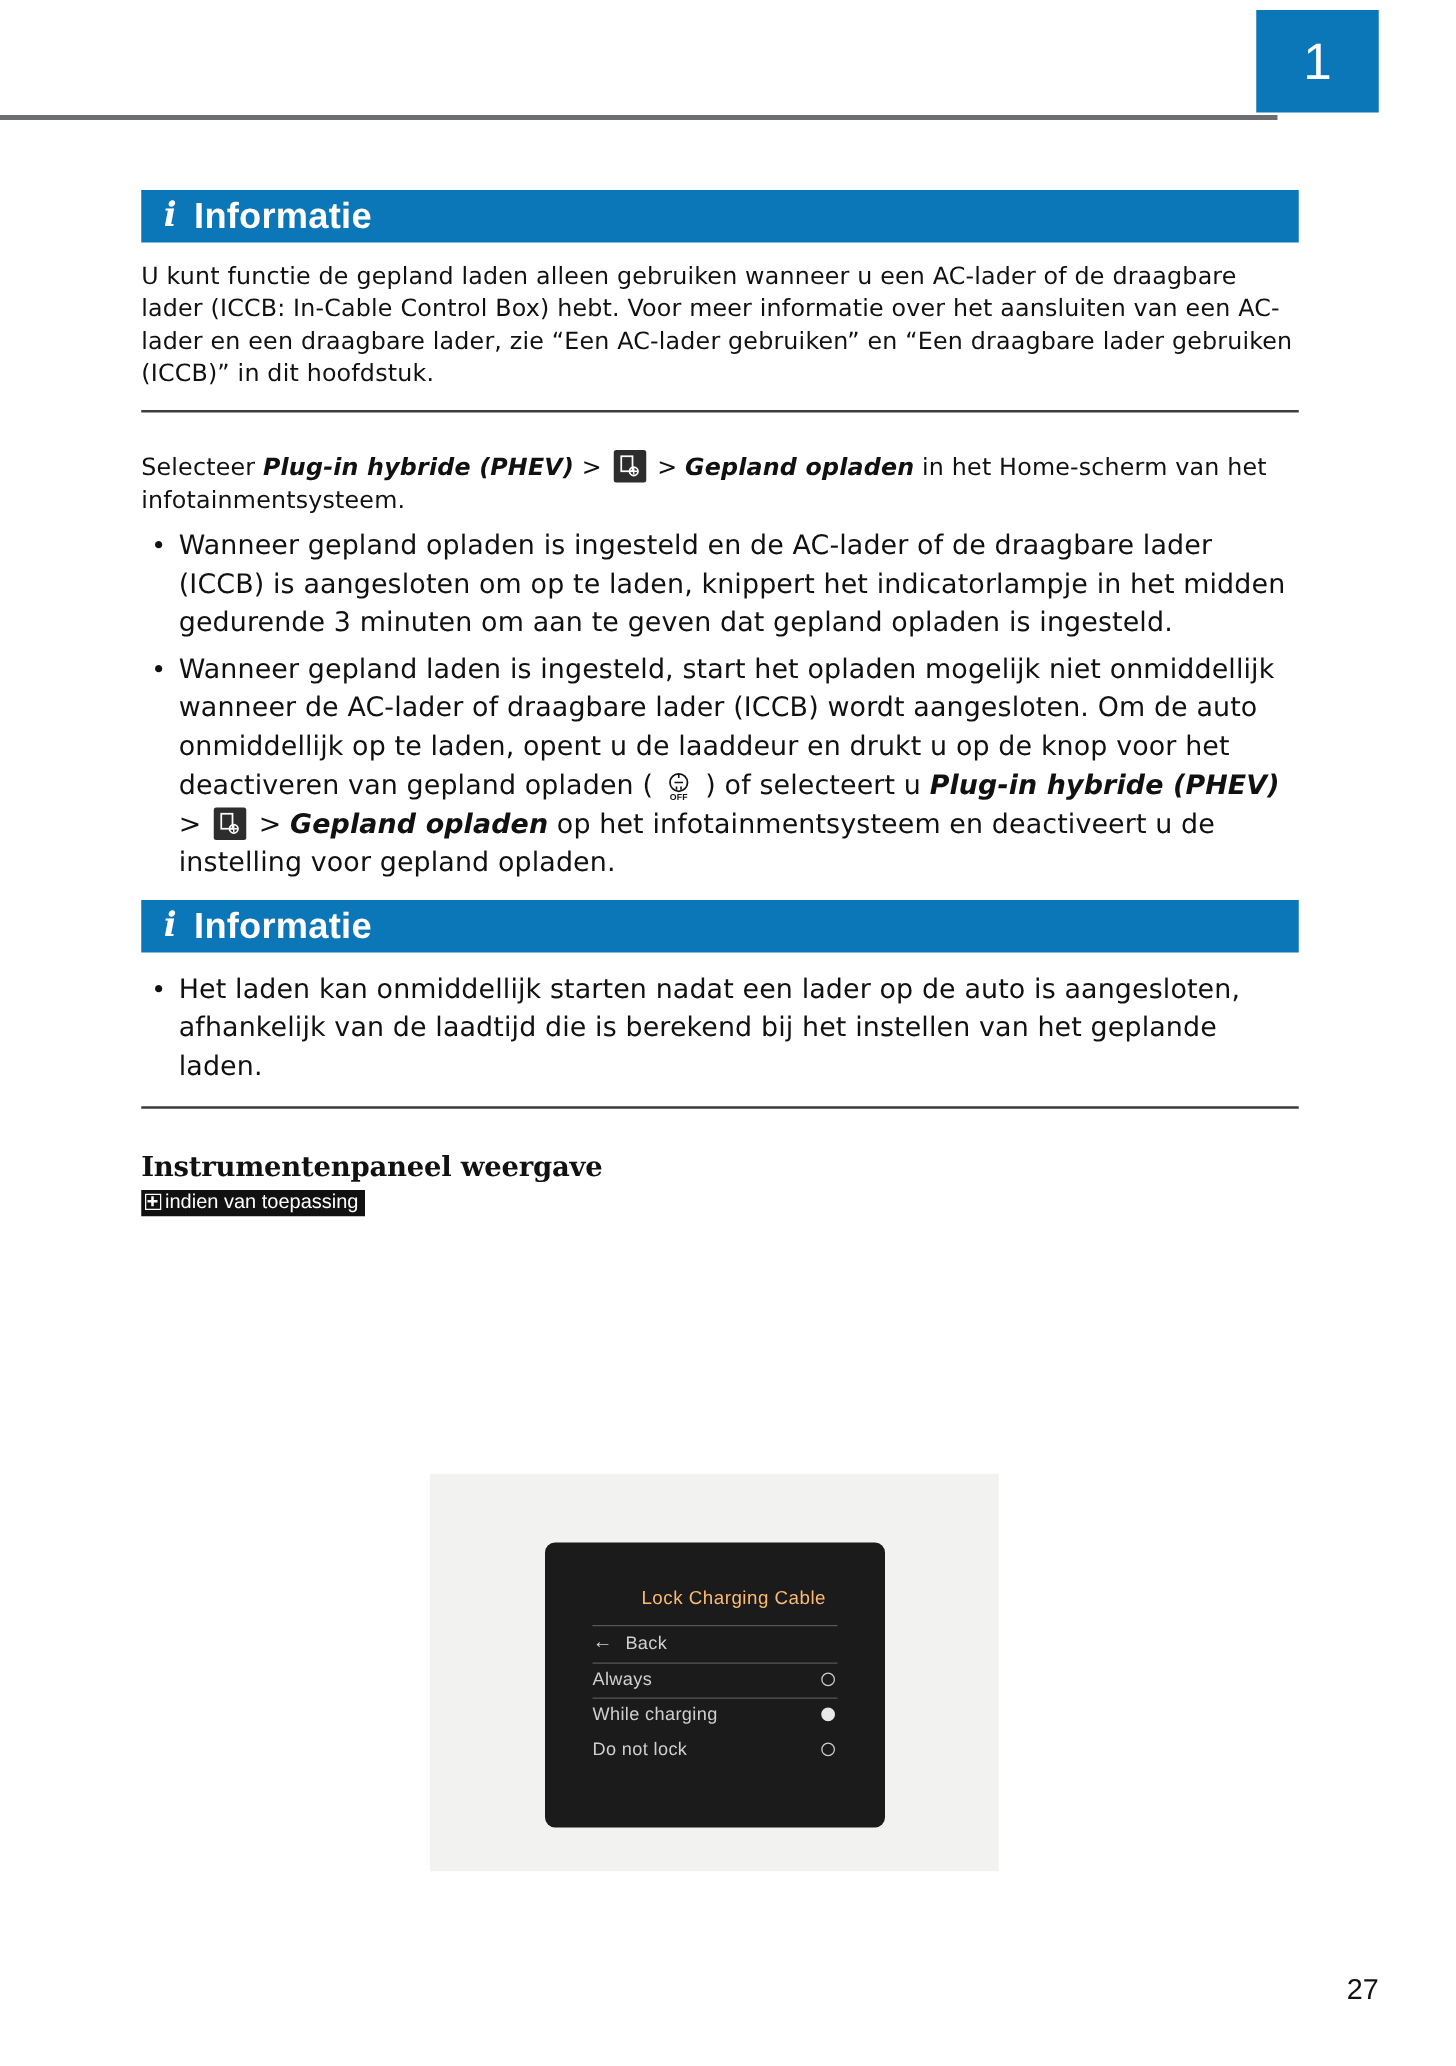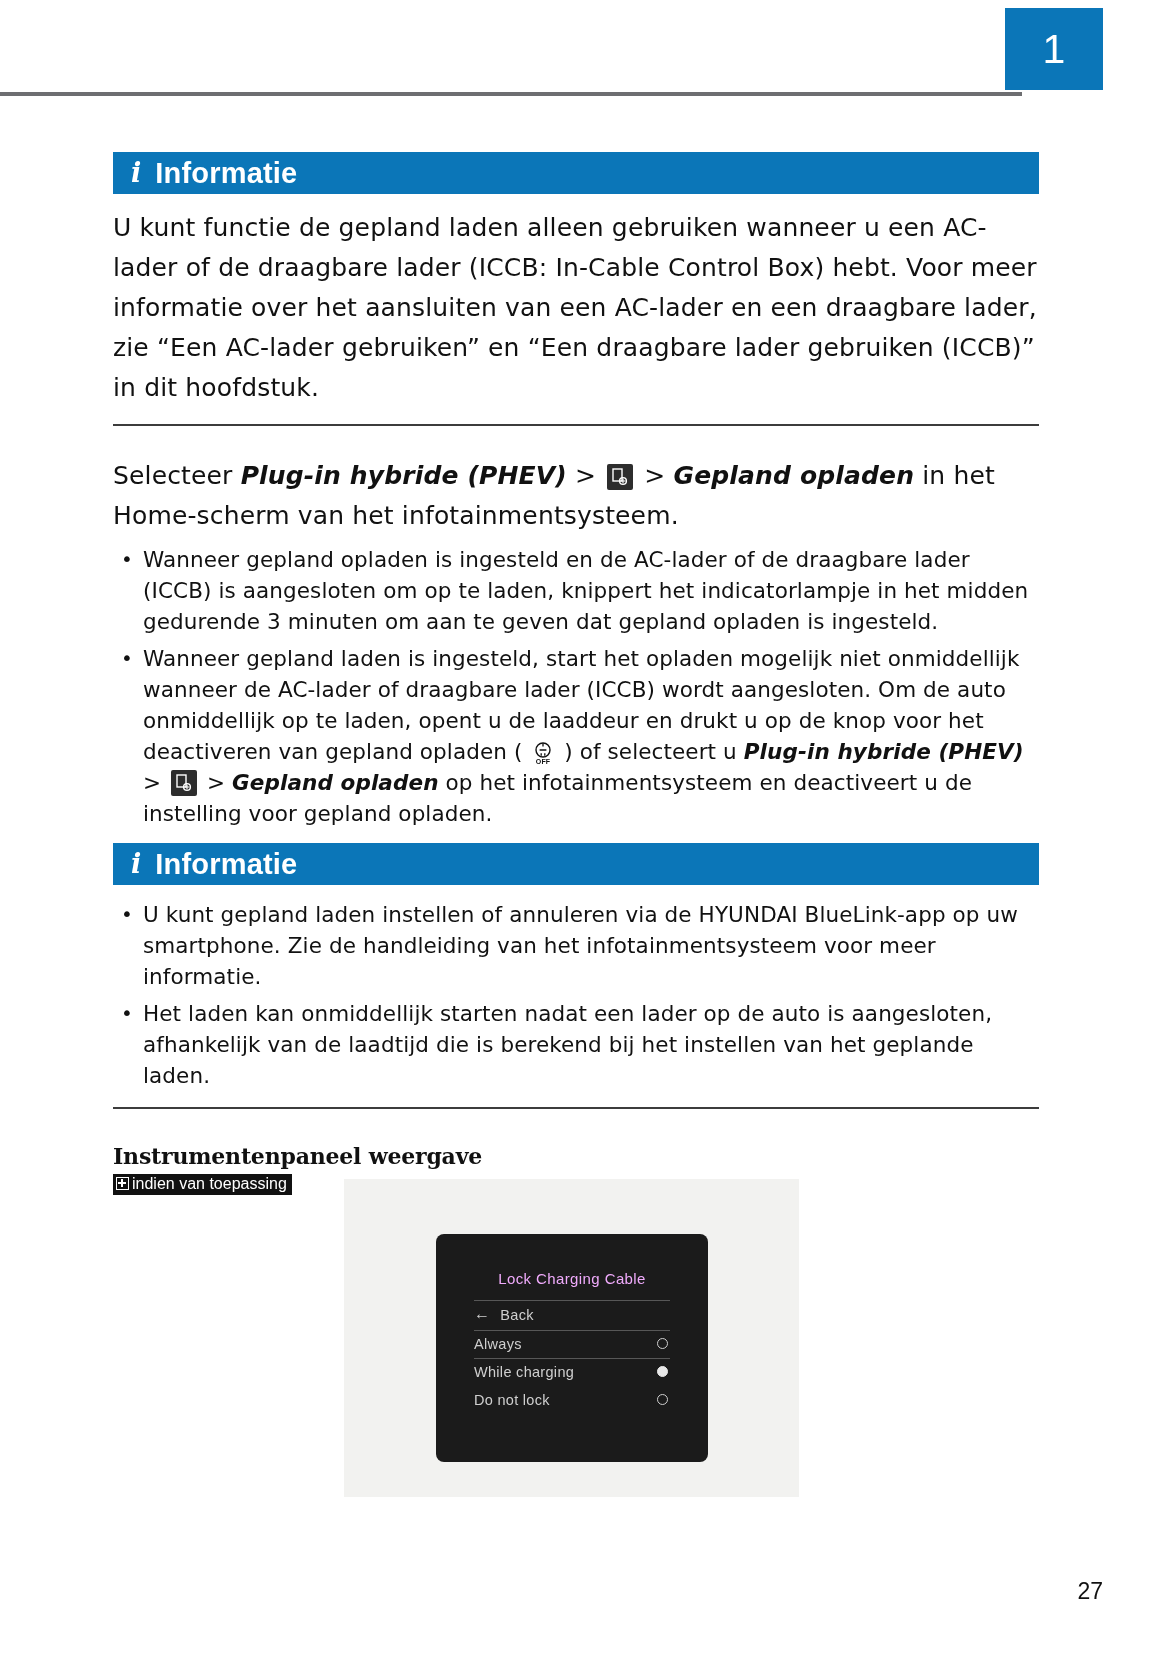--- a/index.html
+++ b/index.html
@@ -77,22 +77,22 @@
     top: -1px;
   }
   .info-banner .i-label {
     font-family: "Liberation Sans", sans-serif;
     font-size: 29px;
     font-weight: 700;
     letter-spacing: 0.2px;
   }
 
   .body-text {
-    font-size: 25px;
-    line-height: 40px;
+    font-size: 19px;
+    line-height: 26px;
     letter-spacing: 0.15px;
     margin: 14px 0 0 0;
   }
   .body-text.tight { margin-top: 12px; }
 
   .hr-thin {
     border: none;
     border-top: 2px solid #3c3c3c;
     margin: 16px 0 0 0;
   }
@@ -208,25 +208,25 @@
     position: absolute;
     left: 92px;
     top: 55px;
     width: 272px;
     height: 228px;
     background: #1b1b1b;
     border-radius: 8px;
   }
   .cluster-title {
     position: absolute;
-    left: 0;
+    left: 15px;
     top: 36px;
     width: 272px;
     text-align: center;
-    color: #f0abfc;
+    color: #fdba74;
     font-family: "Liberation Sans", sans-serif;
     font-size: 15px;
     letter-spacing: 0.4px;
   }
   .cluster-divider {
     position: absolute;
     left: 38px;
     width: 196px;
     height: 1px;
     background: #575757;
@@ -319,23 +319,20 @@
     </li>
   </ul>
 
   
   <div class="info-banner" style="margin-top:14px;">
     <span class="i-glyph">i</span>
     <span class="i-label">Informatie</span>
   </div>
   <ul class="bullets" style="margin-top:14px;">
     <li>
-      <span>U kunt gepland laden instellen of annuleren via de HYUNDAI BlueLink-app op uw smartphone. Zie de handleiding van het infotainmentsysteem voor meer informatie.</span>
-    </li>
-    <li>
       <span>Het laden kan onmiddellijk starten nadat een lader op de auto is aangesloten, afhankelijk van de laadtijd die is berekend bij het instellen van het geplande laden.</span>
     </li>
   </ul>
   <hr class="hr-thin">
 
   
 
   <div class="subhead-serif">Instrumentenpaneel weergave</div>
   <div class="applicability-tag">
     <span class="tag-mark"></span>

